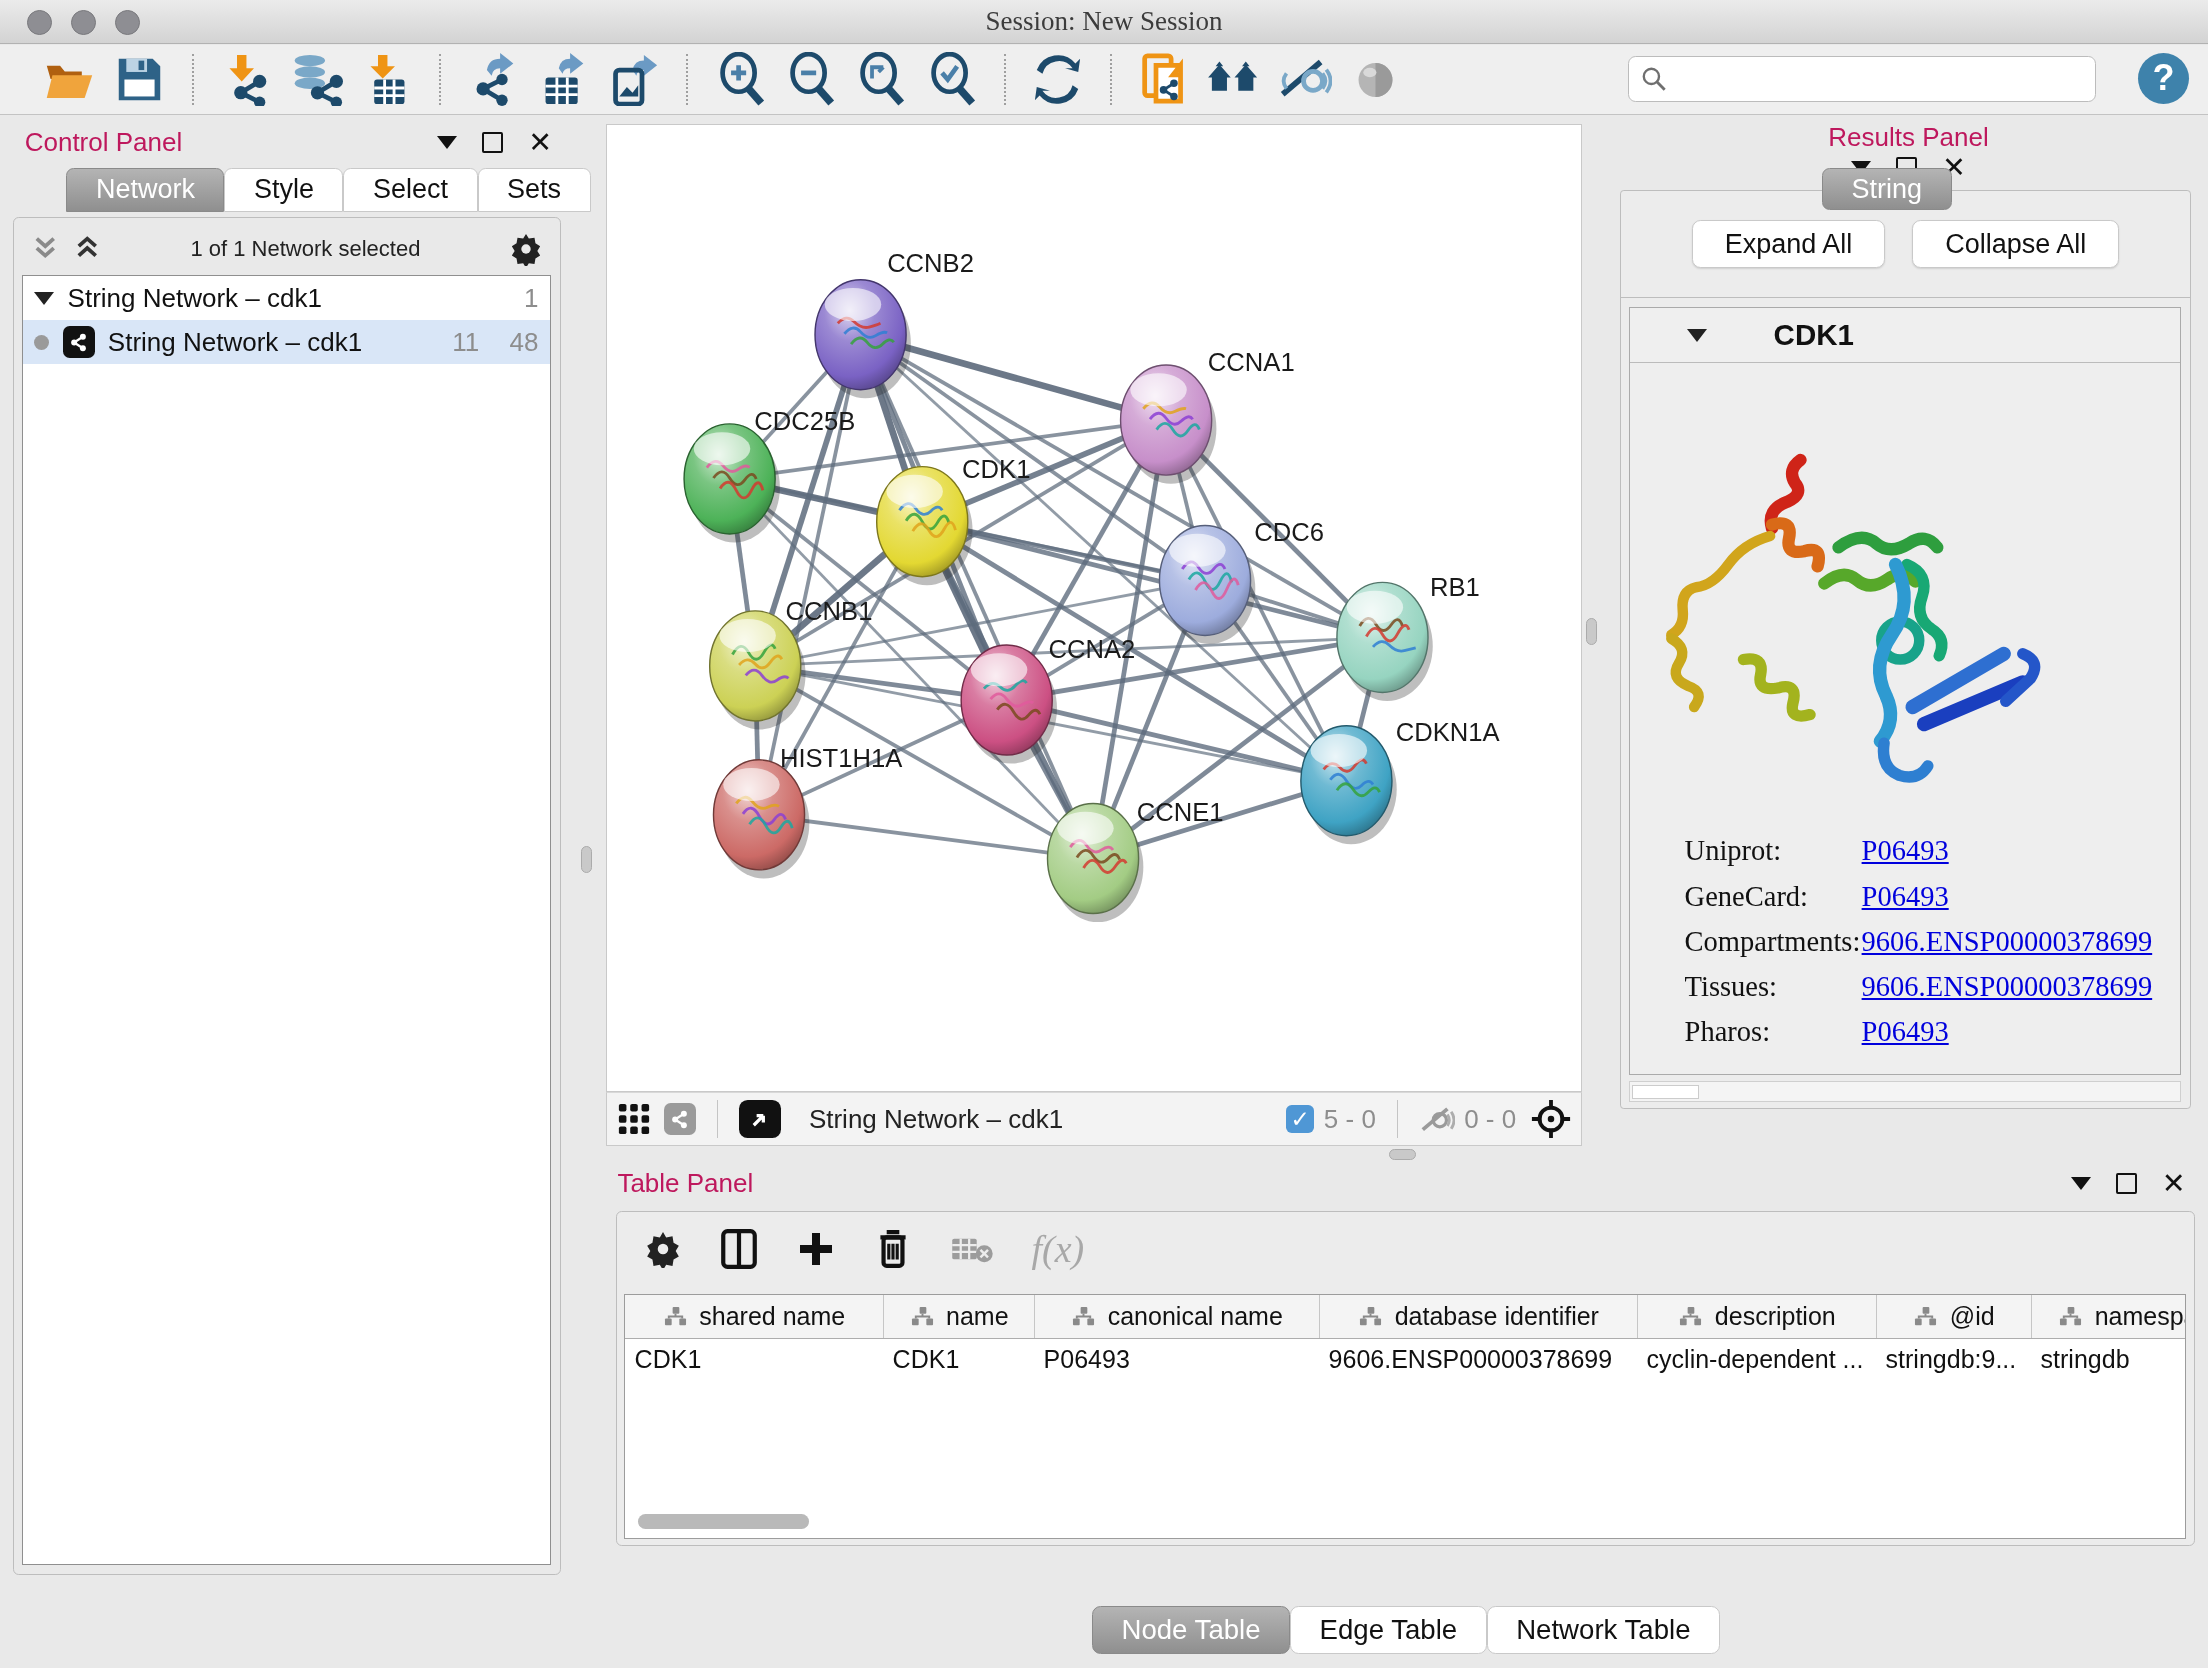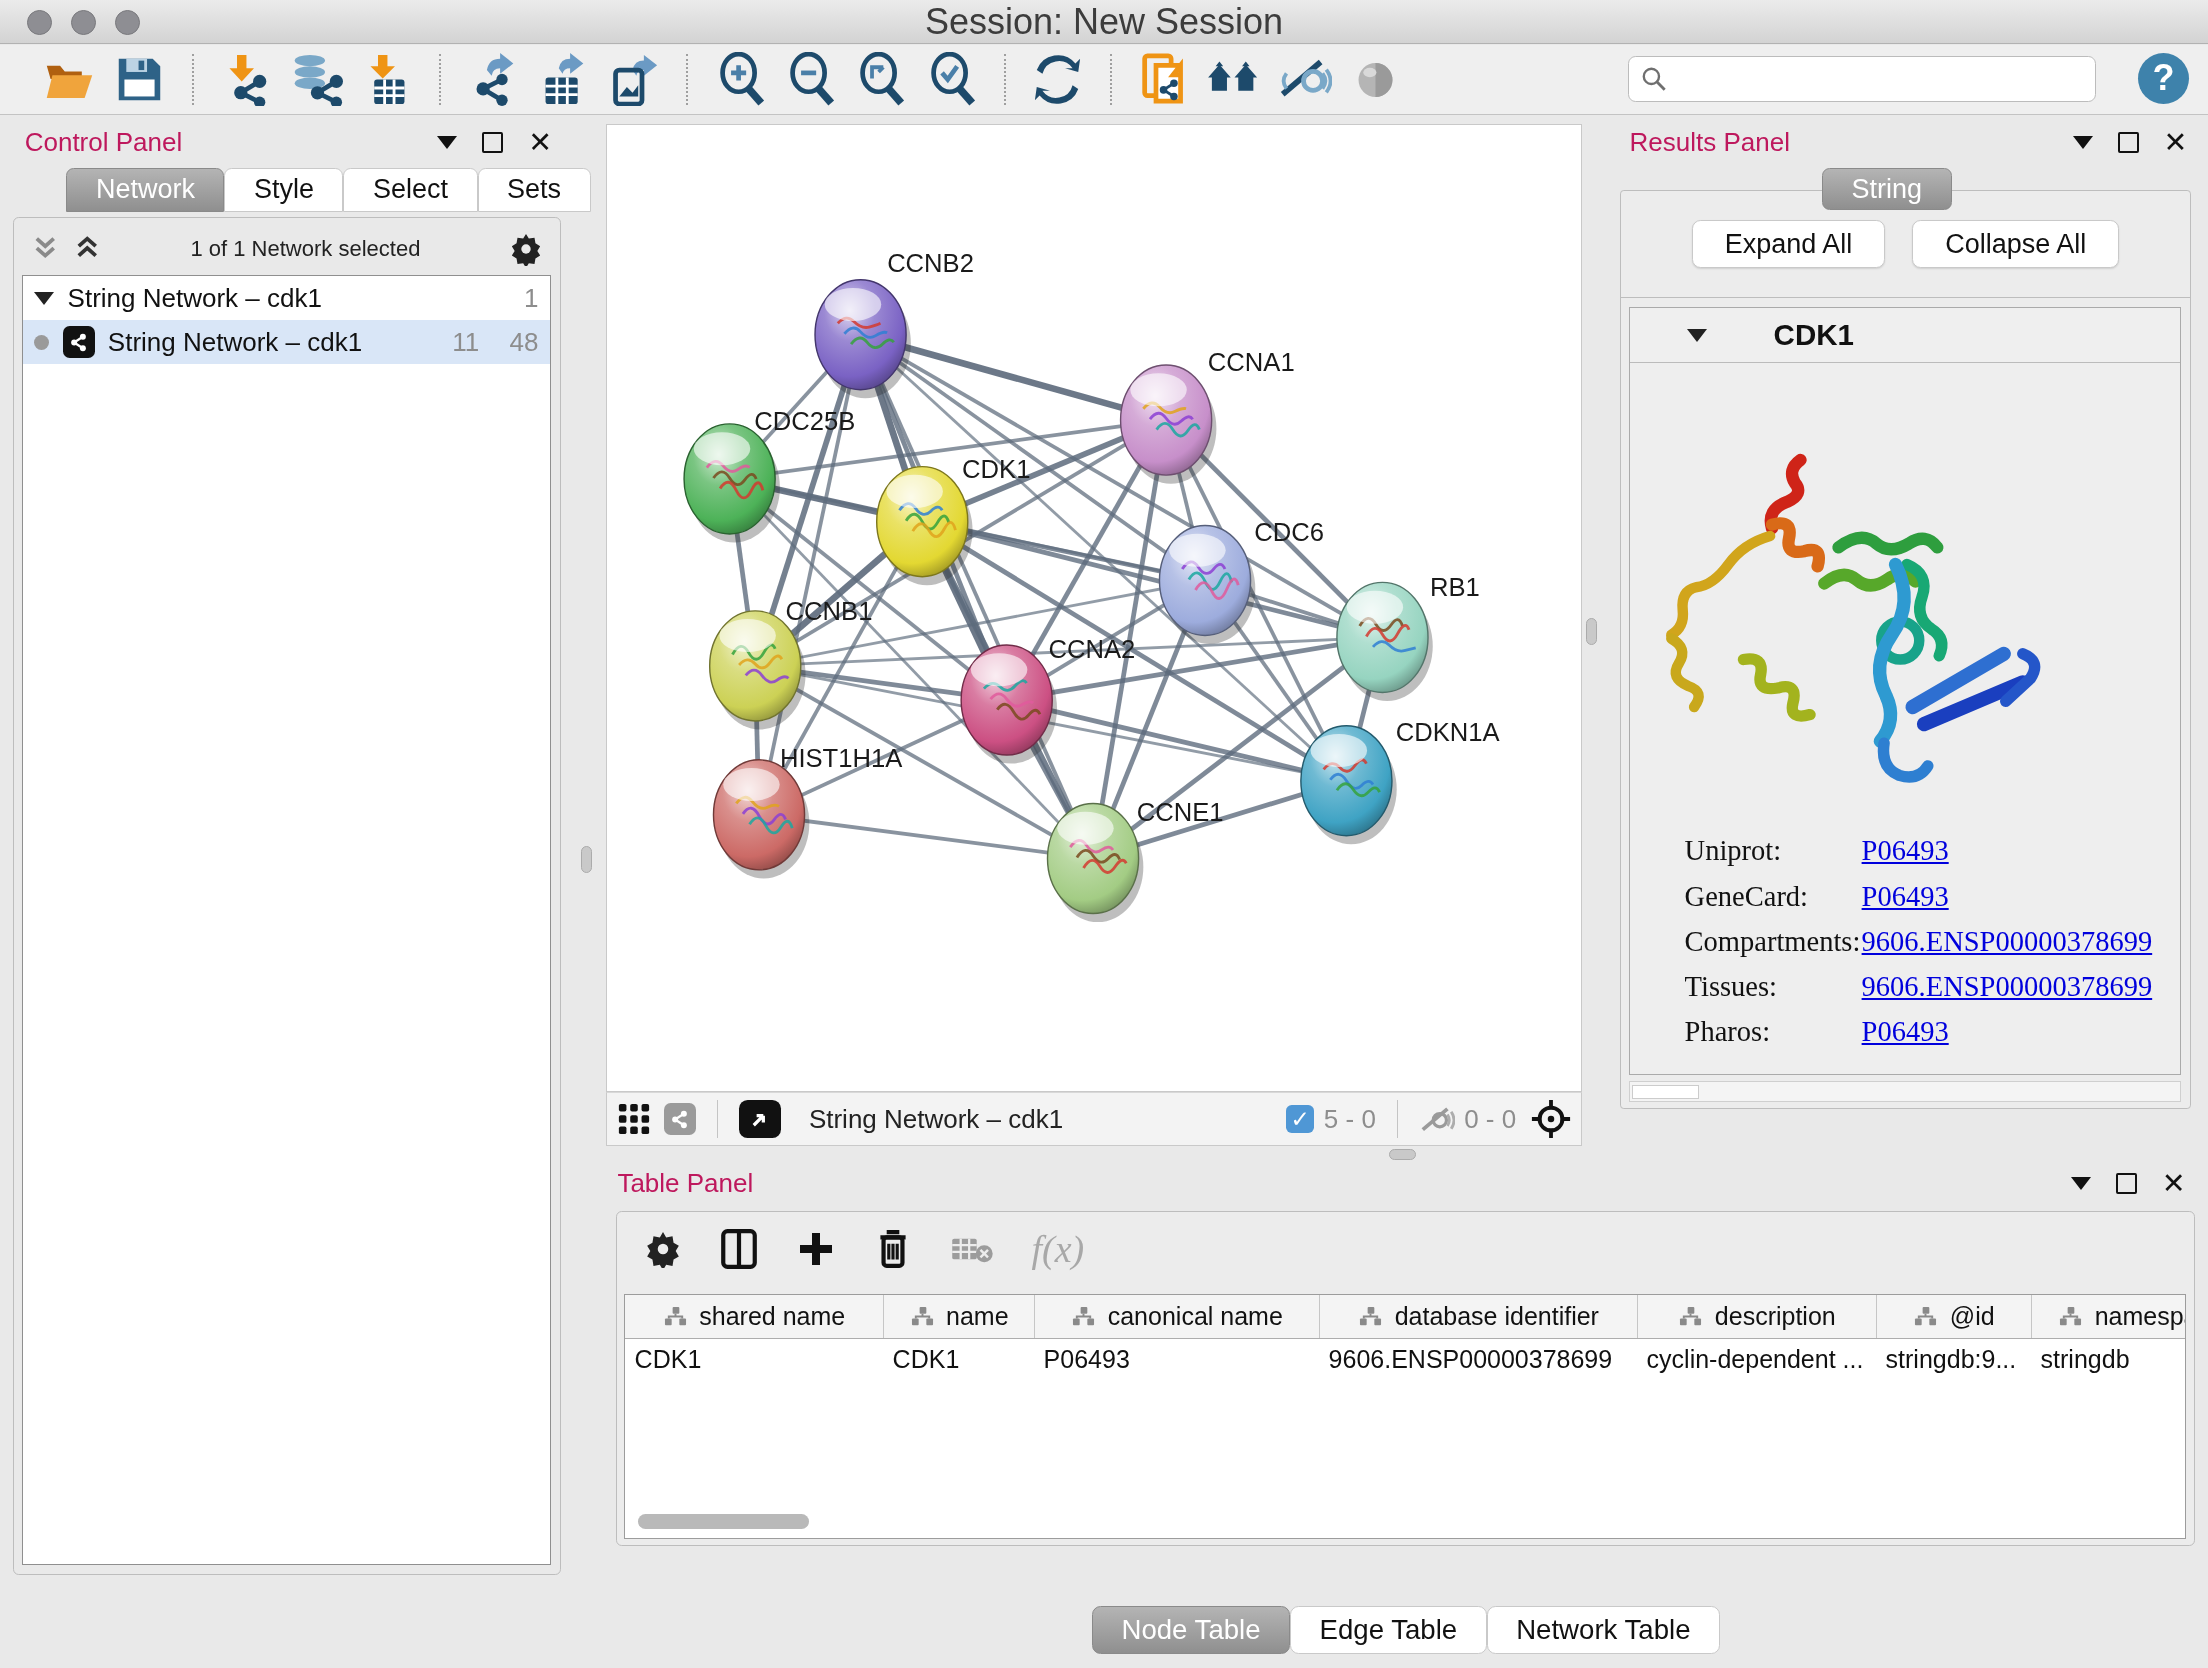--- a/index.html
+++ b/index.html
@@ -6,21 +6,21 @@
   html,body { width:2208px; height:1668px; }
   body { font-family:"Liberation Sans","DejaVu Sans",sans-serif; background:#e9e9e9; position:relative; overflow:hidden; }
   .window { position:absolute; inset:0; background:#e9e9e9; }
 
   
   .titlebar { position:absolute; left:0; top:0; width:2208px; height:44px;
     background:linear-gradient(#ebebeb,#d3d3d3); border-bottom:1px solid #b2b2b2;
     display:flex; align-items:center; justify-content:center; }
   .traffic { position:absolute; left:27px; top:9.5px; display:flex; gap:19px; }
   .traffic .dot { width:25px; height:25px; border-radius:50%; background:#8e8e93; border:1px solid #79797d; }
-  .win-title { font-size:36px; color:#3c3c3c; }
+  .win-title { font-size:27px; color:#3c3c3c;font-family:Liberation Serif, serif; }
 
   
   .toolbar { position:absolute; left:0; top:45px; width:2208px; height:70px;
     background:#efefef; border-bottom:1px solid #c3c3c3; display:flex; align-items:center; padding-left:34px; }
   .tb-ico { width:59px; height:55px; display:flex; align-items:center; justify-content:center; margin:0 5.7px; }
   .tb-sep { width:0; height:51px; border-left:2.9px dotted #9f9f9f; margin:0 17px; }
   .search-wrap { position:absolute; left:1628px; top:11.4px; width:468px; height:46px;
     background:#fff; border:1.9px solid #bcbcbc; border-radius:7.6px; display:flex; align-items:center; padding-left:11.4px; }
   .search-wrap input { border:none; outline:none; font-size:25px; width:399px; background:transparent; margin-left:7.6px; }
   .help-btn { position:absolute; left:2138px; top:7.6px; width:51px; height:51px; border-radius:50%;
@@ -58,21 +58,21 @@
   .net-canvas { position:absolute; left:606px; top:124px; width:976px; height:968px; background:#fff; border:1px solid #c9c9c9; }
   .net-bottombar { position:absolute; left:606px; top:1092px; width:976px; height:54px;
     background:#f3f3f3; border:1px solid #c9c9c9; border-top:1px solid #d8d8d8; display:flex; align-items:center; padding:0 9.5px; gap:13.3px; }
   .nb-sep { width:0; height:38px; border-left:1px solid #c4c4c4; margin:0 7.6px; }
   .net-name { font-size:26px; color:#222; margin-left:15px; flex:1; }
   .count-group { display:flex; align-items:center; gap:9.5px; font-size:26px; color:#8d8d8d; }
   .checkbox { width:28.5px; height:28.5px; border-radius:5.7px; background:#4f97d5; color:#fff; font-size:23px; display:flex; align-items:center; justify-content:center; font-weight:bold; }
 
   
   .results-panel { position:absolute; left:1620px; top:122px; width:577px; height:995px; }
-  .rp-header { height:40px; display:flex; align-items:center; justify-content:space-between; padding:0 9.5px; }
+  .rp-header { height:40px; display:flex; align-items:center; justify-content:space-between; padding:0 9.5px;flex-direction:column; }
   .rp-tab { position:absolute; left:202px; top:46px; z-index:3; }
   .rp-tab .tab { border-radius:7.6px; height:42px; }
   .rp-box { position:absolute; left:0px; top:68px; width:571px; height:919px; background:#ececec; border:1.9px solid #bdbdbd; border-radius:3.8px; }
   .rp-buttons { height:107px; border-bottom:1.9px solid #bdbdbd; display:flex; align-items:center; justify-content:center; gap:27px; }
   .btn { background:#fff; border:1.9px solid #c9c9c9; border-radius:8.6px; font-size:27px; color:#111;
     padding:7.6px 32px; box-shadow:0 1px 1.9px rgba(0,0,0,.12); }
   .rp-inner { position:absolute; left:7.6px; top:116px; width:552px; height:768px; background:#eeeeee; border:1.9px solid #aaa; }
   .rp-section-head { height:55px; border-bottom:1.9px solid #bbb; display:flex; align-items:center; gap:67px; padding-left:57px; background:#efefef; }
   .rp-section-head .name { font-size:29.5px; font-weight:bold; color:#111; }
   .rp-desc { font-size:27.6px; color:#111; padding:15px 0 0 27px; }

